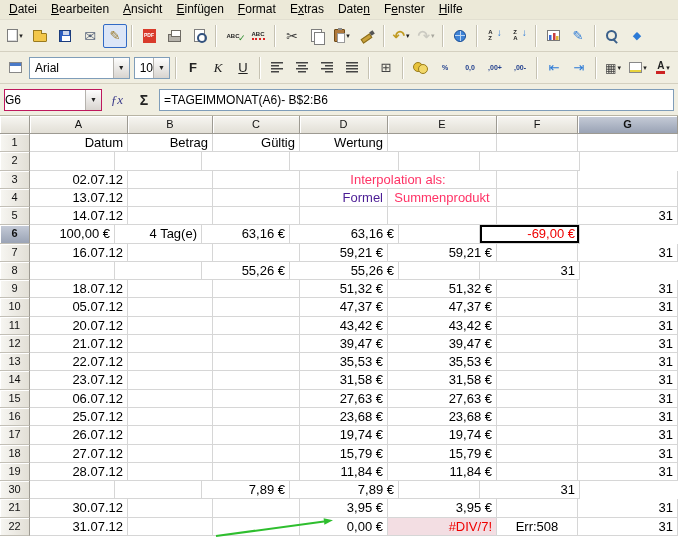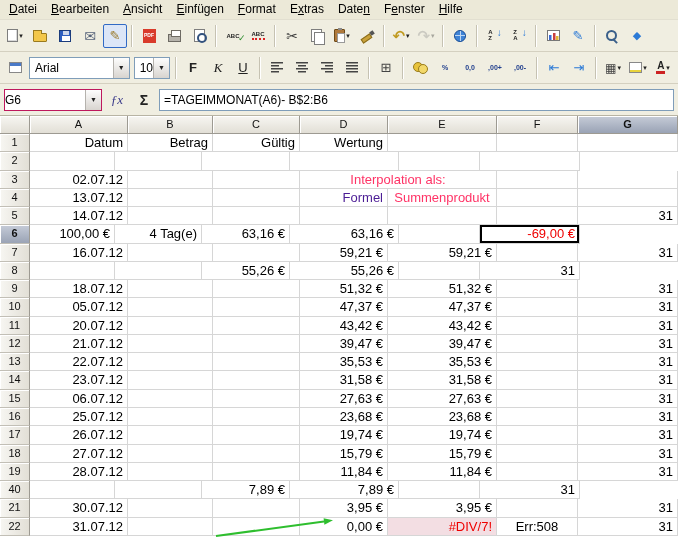--- a/index.html
+++ b/index.html
@@ -523,21 +523,21 @@
         <div class="rowhead">19</div>
         <div class="cell" style="width: 98px; flex-basis: 98px;">28.07.12</div>
         <div class="cell" style="width: 85px; flex-basis: 85px;"></div>
         <div class="cell" style="width: 87px; flex-basis: 87px;"></div>
         <div class="cell" style="width: 88px; flex-basis: 88px;">11,84 €</div>
         <div class="cell" style="width: 109px; flex-basis: 109px;">11,84 €</div>
         <div class="cell" style="width: 81px; flex-basis: 81px;"></div>
         <div class="cell" style="width: 100px; flex-basis: 100px;">31</div>
       </div>
       <div class="gridrow">
-        <div class="rowhead">40</div>
+        <div class="rowhead">30</div>
         <div class="cell" style="width: 85px; flex-basis: 85px;"></div>
         <div class="cell" style="width: 87px; flex-basis: 87px;"></div>
         <div class="cell" style="width: 88px; flex-basis: 88px;">7,89 €</div>
         <div class="cell" style="width: 109px; flex-basis: 109px;">7,89 €</div>
         <div class="cell" style="width: 81px; flex-basis: 81px;"></div>
         <div class="cell" style="width: 100px; flex-basis: 100px;">31</div>
       </div>
       <div class="gridrow">
         <div class="rowhead">21</div>
         <div class="cell" style="width: 98px; flex-basis: 98px;">30.07.12</div>

